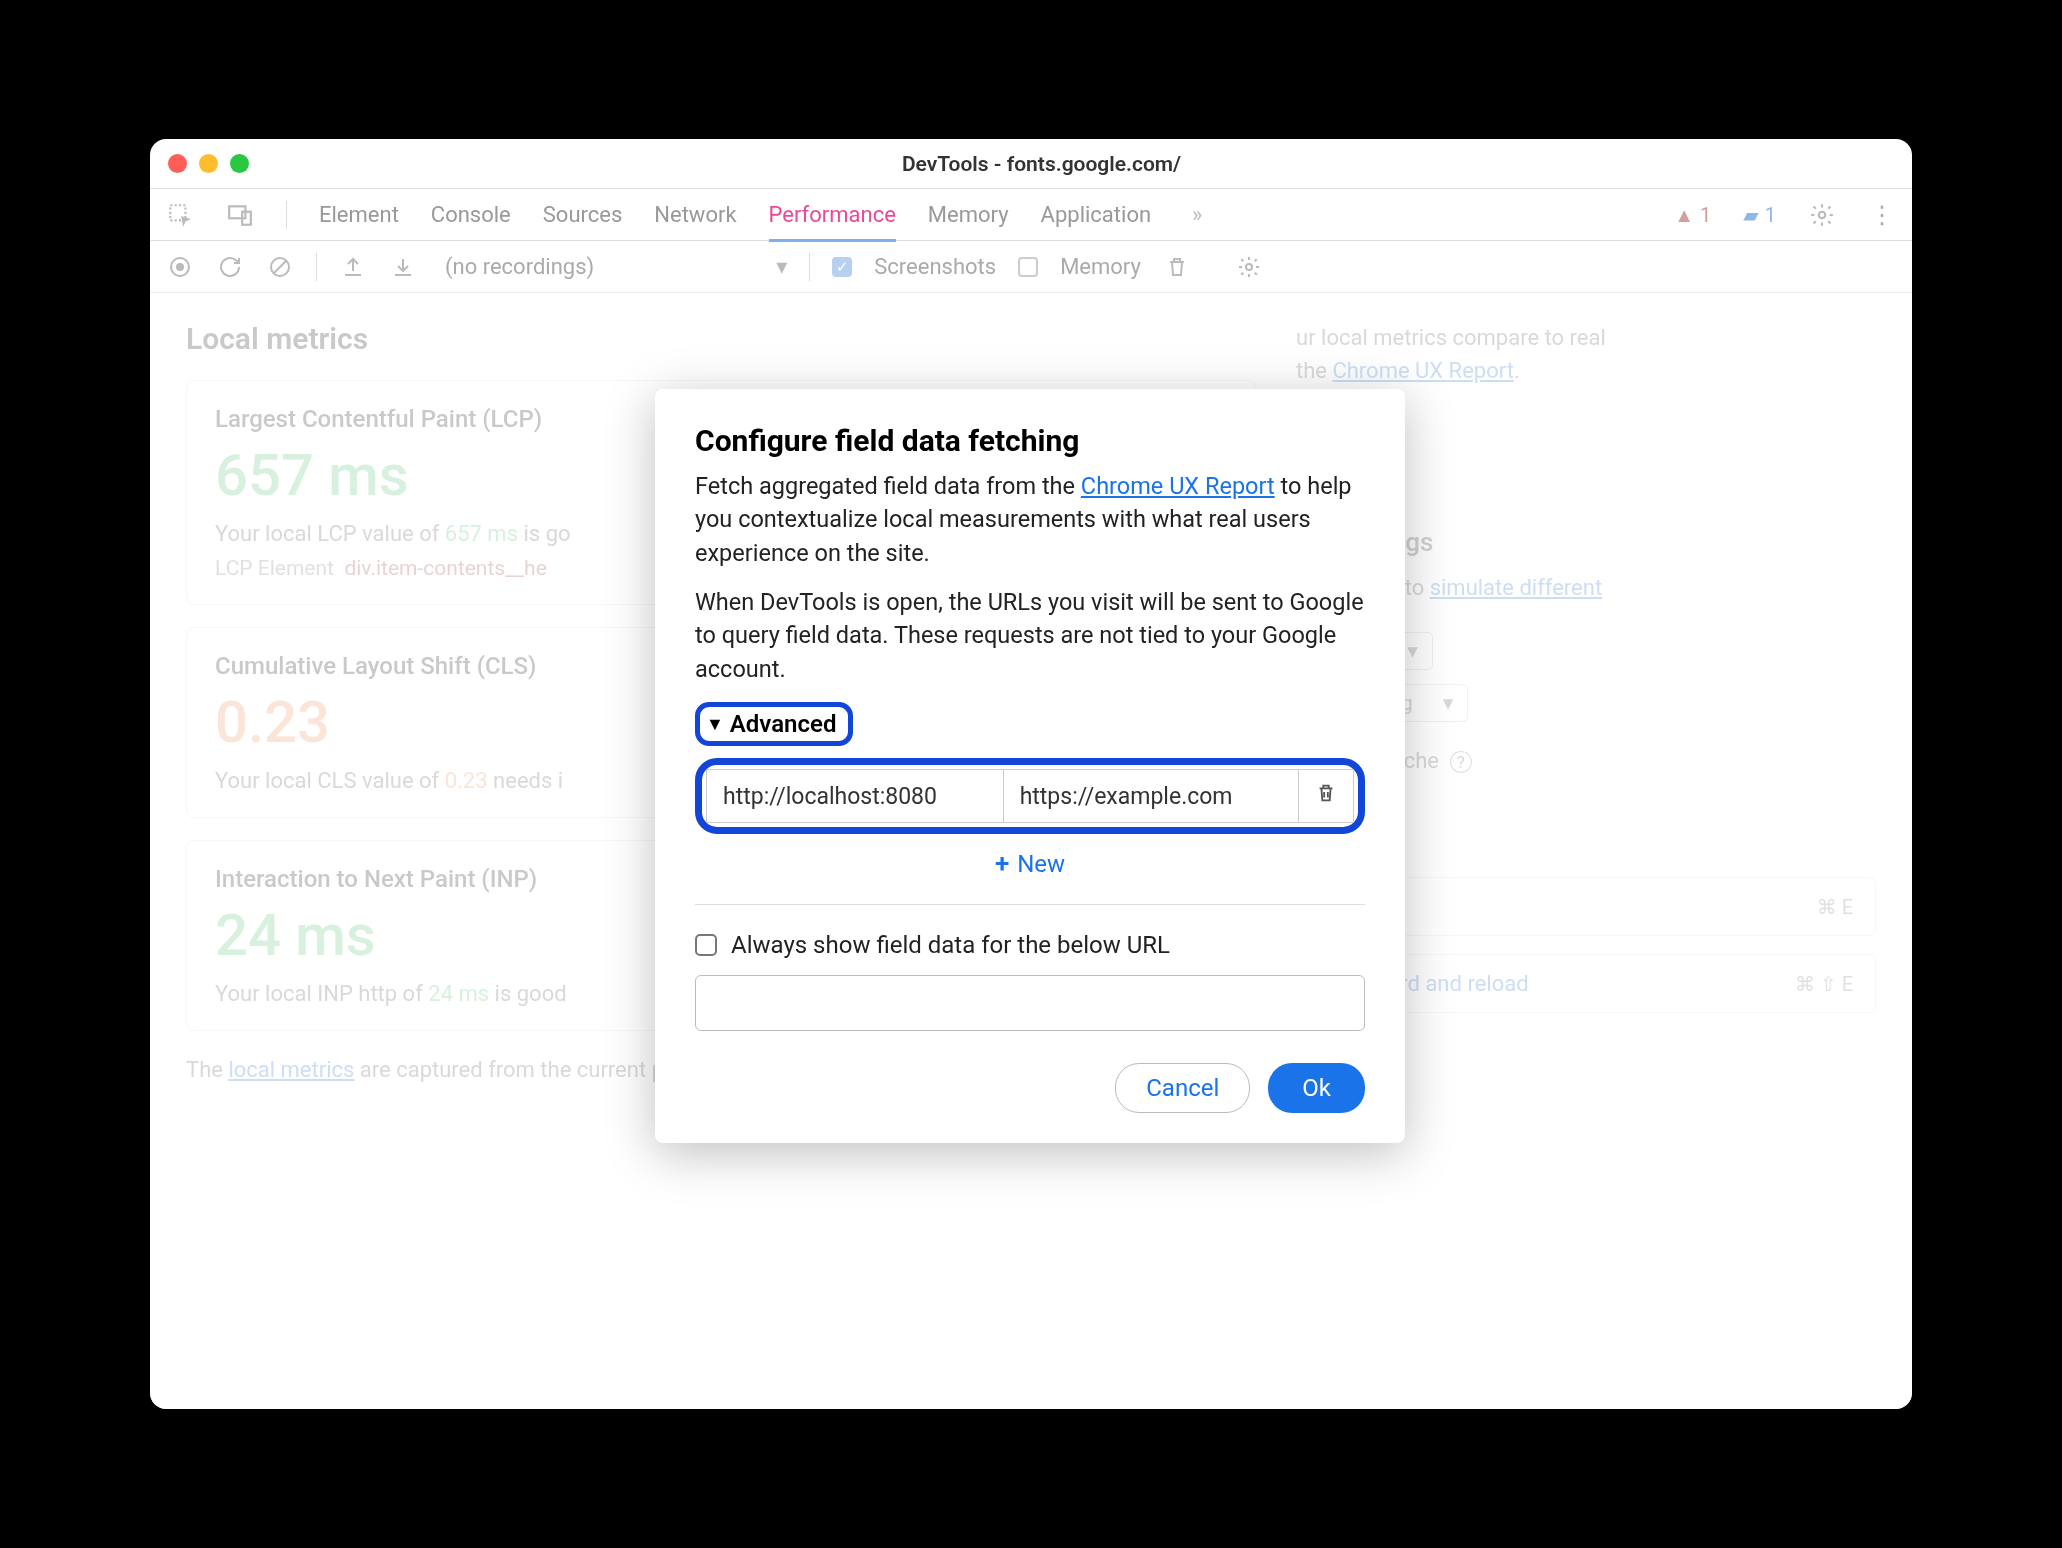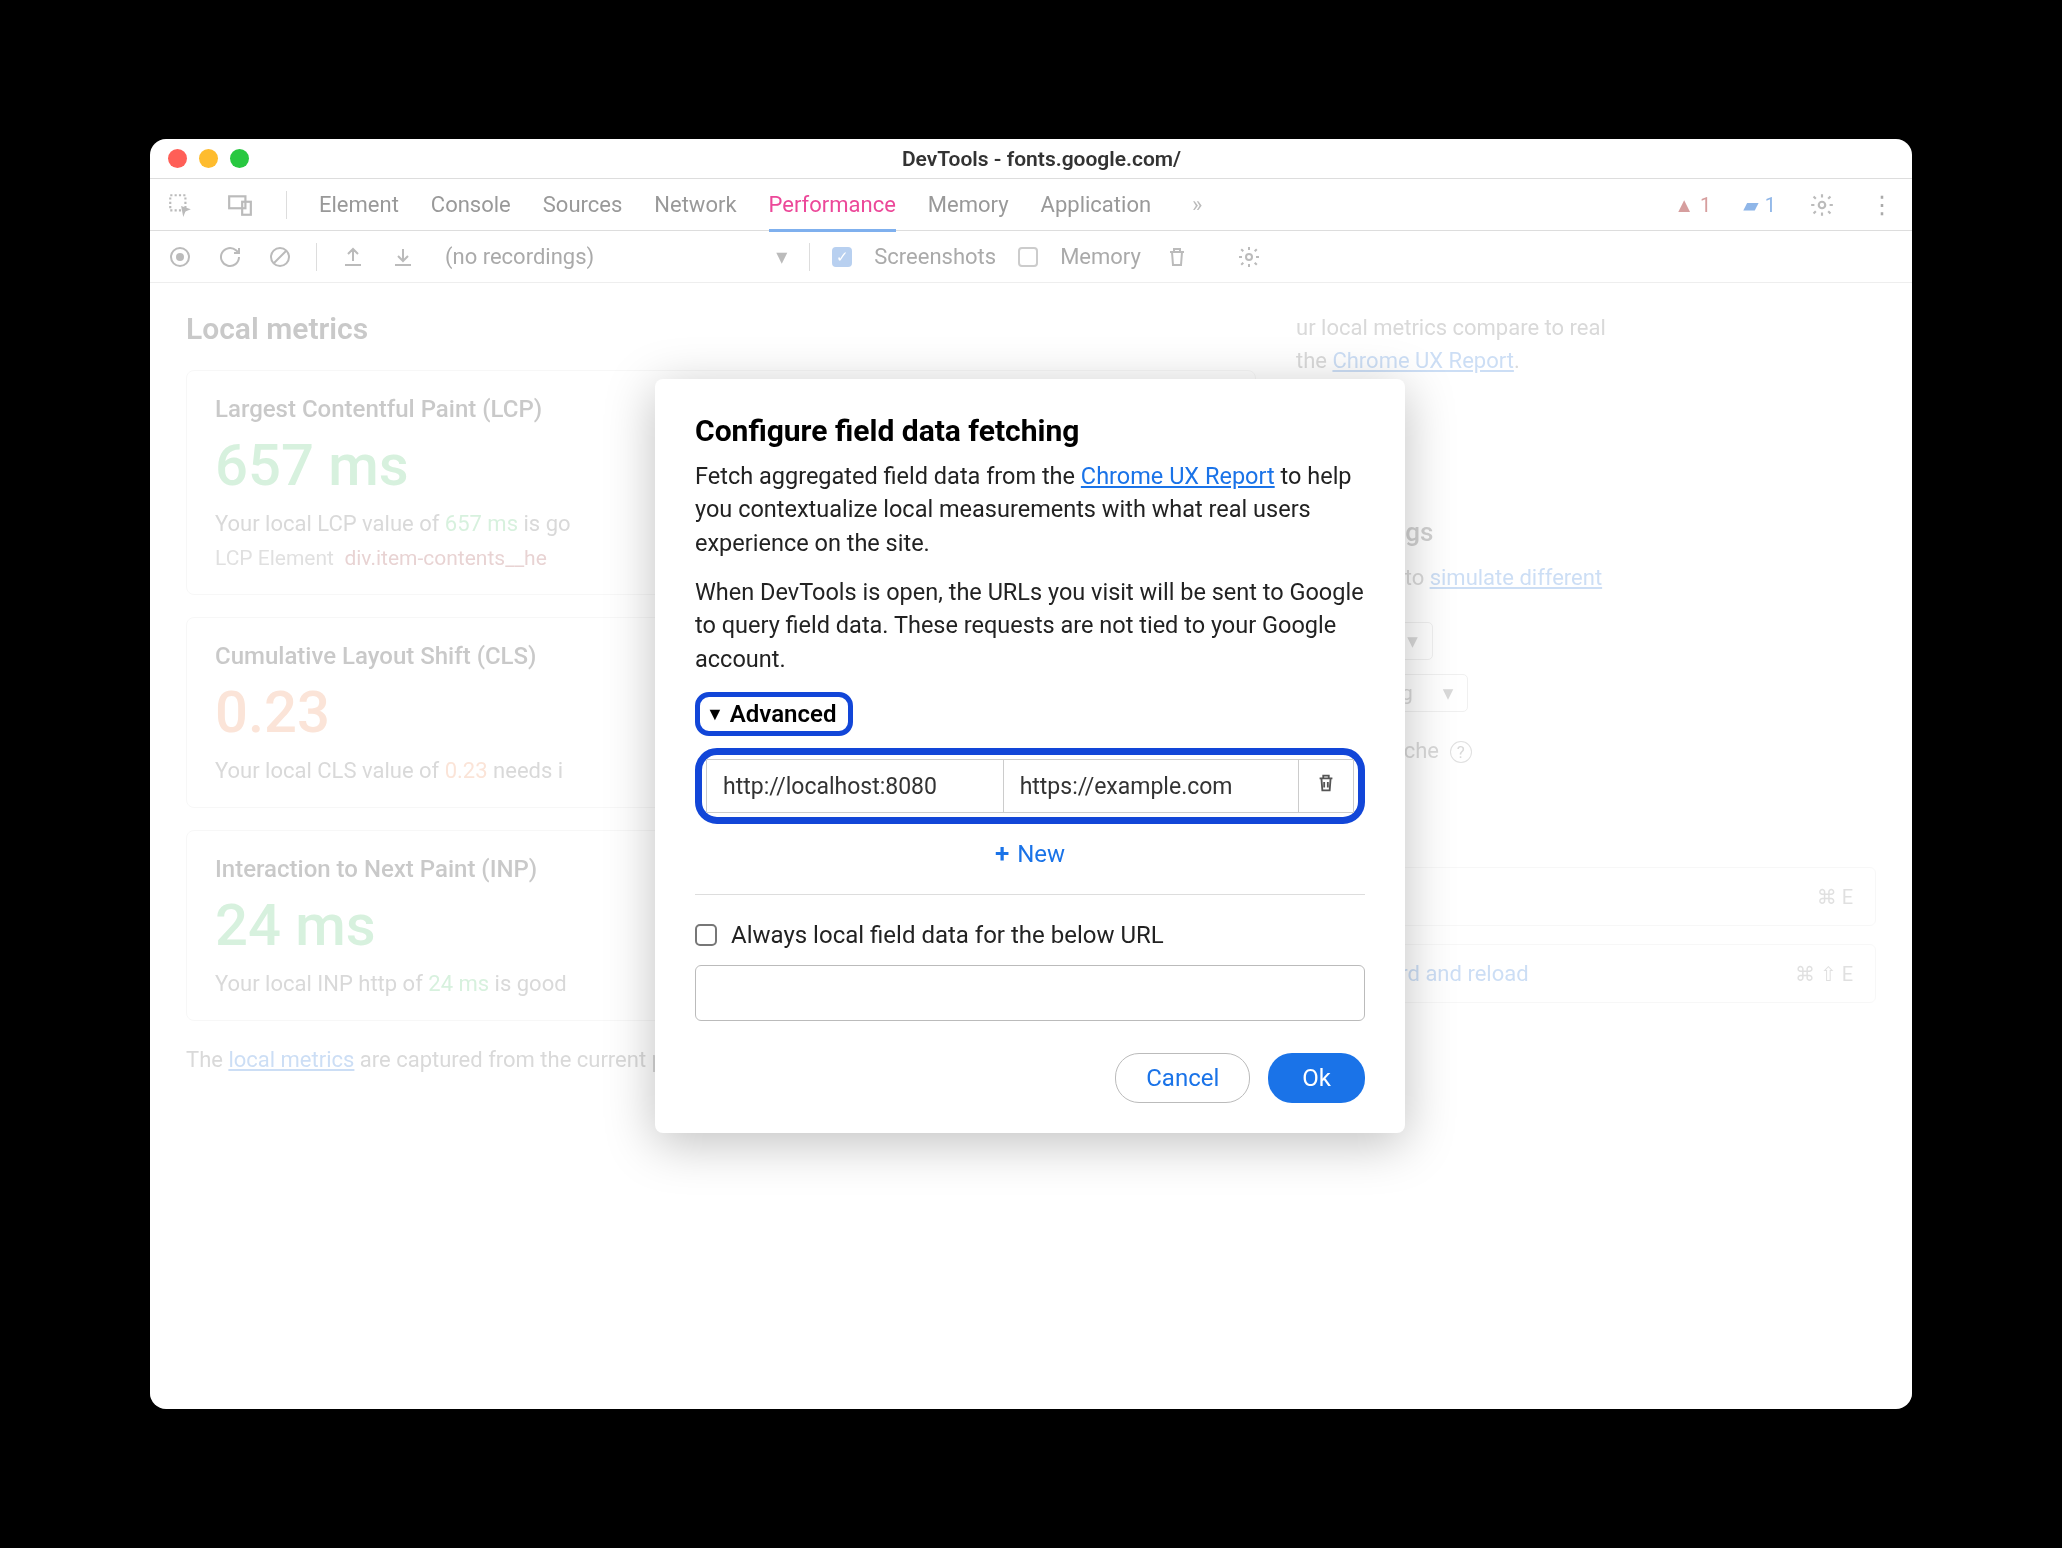--- a/index.html
+++ b/index.html
@@ -1,20 +1,20 @@
 <!DOCTYPE html>
 <html><head>
 <meta charset="utf-8">
 <style>
 * { margin: 0; padding: 0; box-sizing: border-box; font-family: -apple-system, BlinkMacSystemFont, "Segoe UI", Roboto, sans-serif; }
 body { background: #000; width: 2062px; height: 1548px; display: flex; align-items: center; justify-content: center; }
 .window { width: 1762px; height: 1270px; background: #fff; border-radius: 16px; position: relative; overflow: hidden; box-shadow: 0 30px 90px rgba(0,0,0,0.5); }
 
 
-.titlebar { height: 40px; display: flex; align-items: center; padding: 0 18px; border-bottom: 1px solid #ddd; }
+.titlebar { height: 50px; display: flex; align-items: center; padding: 0 18px; border-bottom: 1px solid #ddd; }
 .traffic { display: flex; gap: 12px; }
 .tdot { width: 19px; height: 19px; border-radius: 50%; }
 .tred { background: #ff5f57; } .tyel { background: #febc2e; } .tgrn { background: #28c840; }
 .wtitle { flex: 1; text-align: center; font-size: 21px; font-weight: 600; color: #333; }
 
 
 .tabstrip { height: 52px; display: flex; align-items: center; padding: 0 16px; border-bottom: 1px solid #ddd; gap: 32px; font-size: 22px; color: #999; }
 .tabstrip .ic { width: 28px; height: 28px; display: inline-flex; align-items: center; justify-content: center; color: #aaa; }
 .tabstrip .tab { cursor: pointer; }
 .tabstrip .tab.active { color: #ec4899; border-bottom: 3px solid #7fb0ee; padding-bottom: 12px; margin-bottom: -14px; }
@@ -288,21 +288,21 @@
       </div>
 
       <div class="newrow">
         <span class="plus">+</span><span>New</span>
       </div>
 
       <div class="hr"></div>
 
       <div class="chkrow">
         <span class="chkbox"></span>
-        <span>Always local field data for the below URL</span>
+        <span>Always show field data for the below URL</span>
       </div>
       <input class="urlfield" style="">
 
       <div class="btnrow">
         <button class="btn btn-cancel">Cancel</button>
         <button class="btn btn-ok">Ok</button>
       </div>
     </div>
 
   </div>

